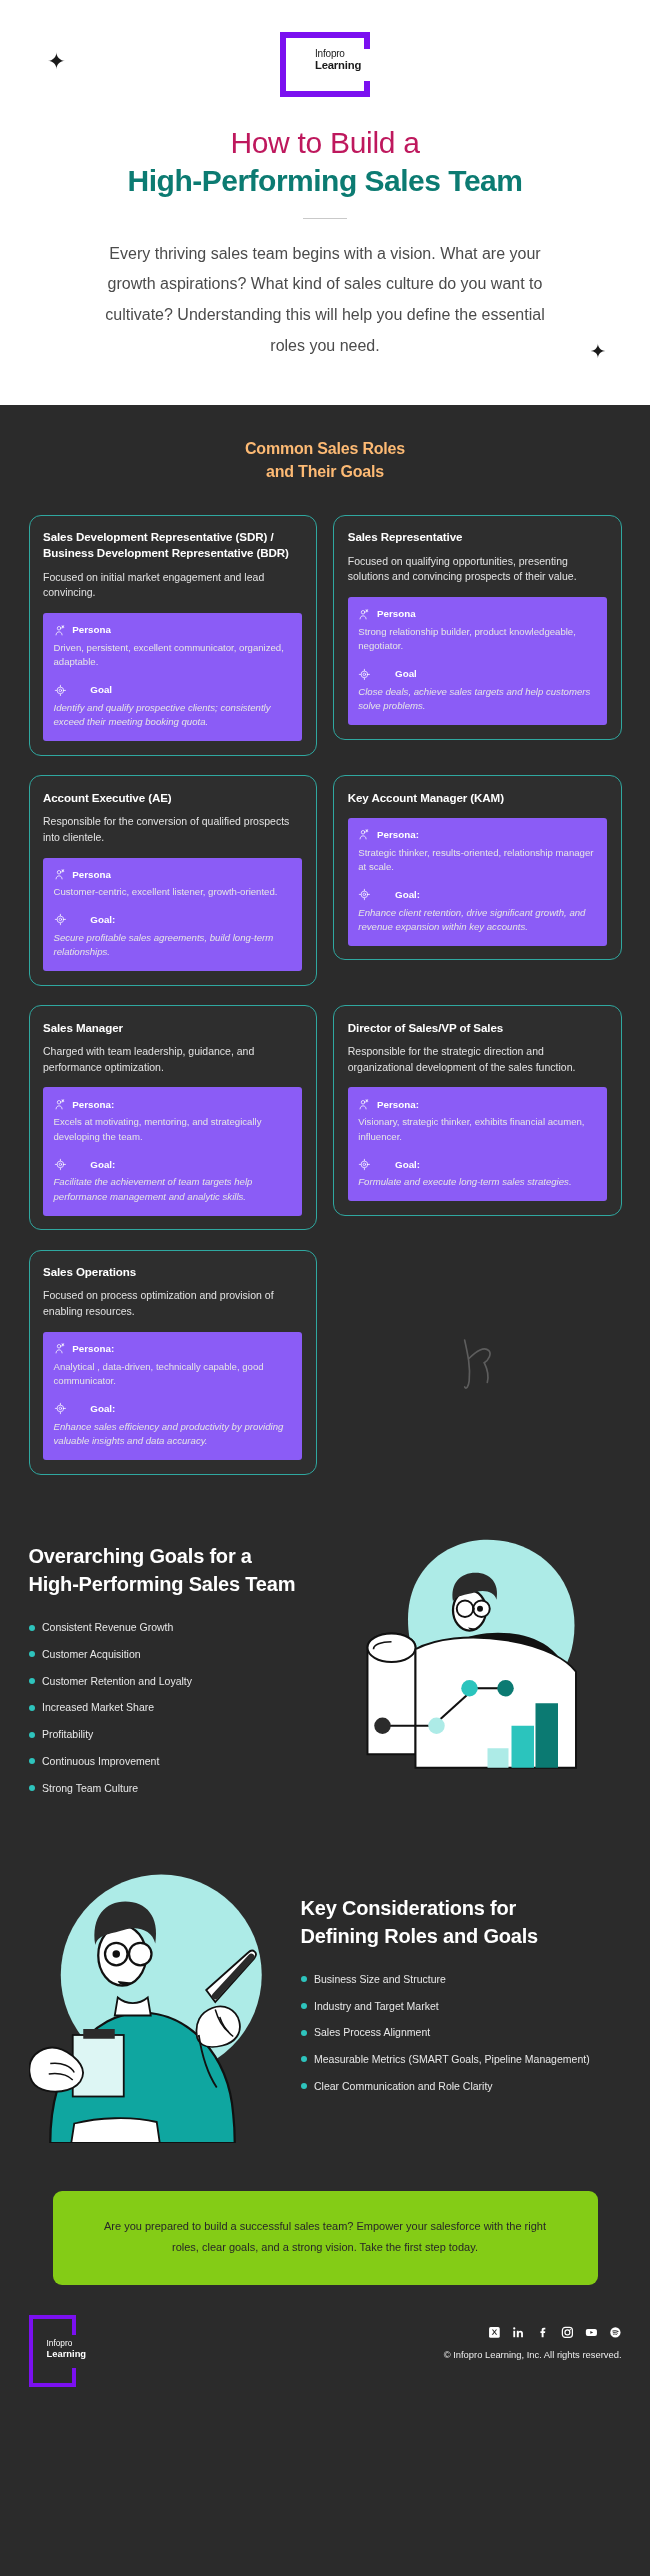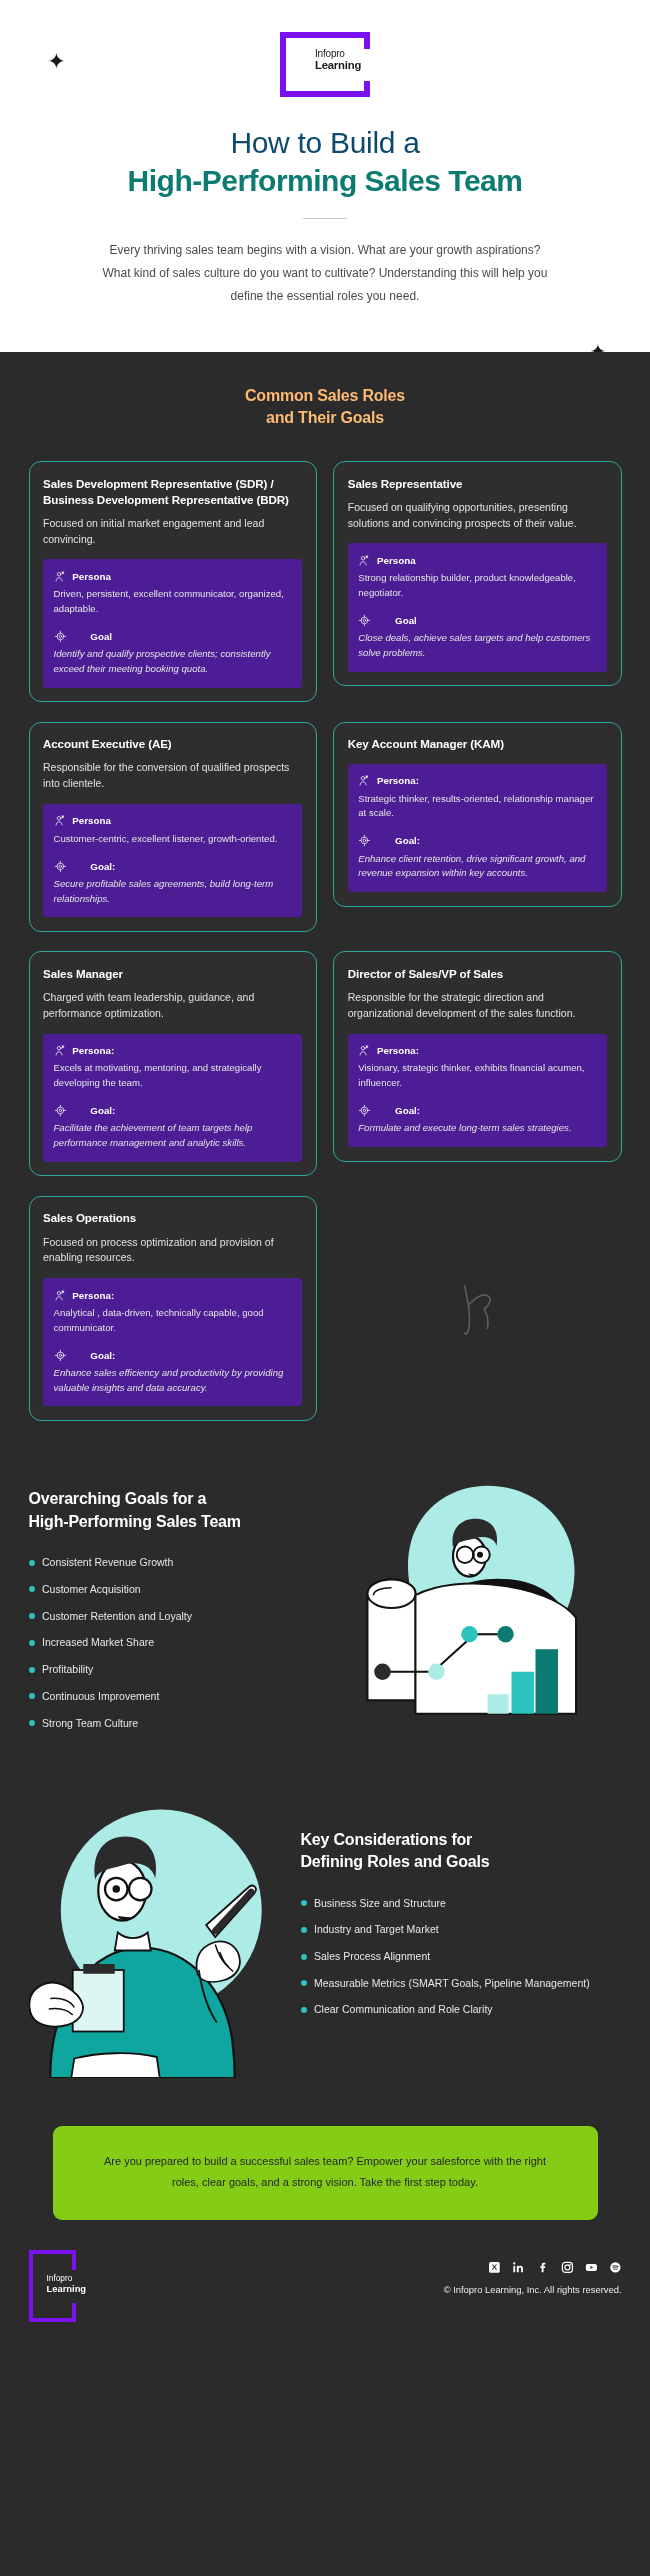--- a/index.html
+++ b/index.html
@@ -33,30 +33,30 @@
   }
   .logo-txt {
     position:absolute; left:35px; top:16.5px;
     line-height:1.08; color:#1a1a1a;
   }
   .logo-txt .l1 { font-size:10px; font-weight:400; letter-spacing:-0.2px; }
   .logo-txt .l2 { font-size:11.3px; font-weight:700; letter-spacing:-0.2px; }
 
   .hero-title {
     text-align:center; margin-top:28.5px;
-    font-size:30px; font-weight:400; color:#0c4a6e; letter-spacing:-0.3px;
+    font-size:30px; font-weight:400; color:#be185d; letter-spacing:-0.3px;
   }
   .hero-title-2 {
     text-align:center; margin-top:4.5px;
     font-size:30px; font-weight:700; color:#0c7b72; letter-spacing:-0.5px;
   }
   .hero-rule { width:44px; height:1.5px; background:#c9c9c9; margin:19.5px auto 0 auto; }
   .hero-sub {
     width:450px; margin:19.5px auto 0 auto; text-align:center;
-    font-size:12px; line-height:1.92; color:#4b4b4b;
+    font-size:16px; line-height:1.92; color:#4b4b4b;
   }
 
   
   .dark { background:#2b2b2b; padding:33px 0 0 0; }
   .section-head {
     text-align:center; color:#fdba74; font-weight:700;
     font-size:16px; line-height:1.42; letter-spacing:-0.2px;
   }
 
   
@@ -70,21 +70,21 @@
     background:#2e2e2e; padding:13.5px 13.5px 13.5px 13.5px;
   }
   .card-title {
     color:#ffffff; font-weight:700; font-size:11.6px; line-height:1.38;
     letter-spacing:-0.1px;
   }
   .card-desc {
     color:#e2e2e2; font-size:10.5px; line-height:1.5; margin-top:8.3px;
   }
   .panel {
-    background:#4c1d95; border-radius:3px;
+    background:#8b5cf6; border-radius:3px;
     margin-top:12px; padding:10.5px 10.5px 11.3px 10.5px;
   }
   .panel-row { display:flex; align-items:center; gap:6px; }
   .panel-row.gap2 { margin-top:13.5px;gap:24px; }
   .panel-label { color:#ffffff; font-weight:700; font-size:9.8px; }
   .panel-text { color:#e6e6e6; font-size:9.6px; line-height:1.52; margin-top:4.5px; }
   .panel-text.ital { font-style:italic; }
   .ico { width:12.8px; height:12.8px; flex:0 0 12.8px; display:block; }
   .ico svg { display:block; width:12.8px; height:12.8px; }
 
@@ -98,21 +98,21 @@
     color:#5d5d5d;
   }
 
   
   .goals-wrap {
     width:593px; margin:51px auto 0 auto;
     display:flex; align-items:flex-start; gap:7.5px;
   }
   .goals-left { width:300px; padding-top:16.5px; }
   .blk-title {
-    color:#ffffff; font-weight:700; font-size:16px; line-height:1.4; letter-spacing:-0.2px;
+    color:#ffffff; font-weight:700; font-size:20px; line-height:1.4; letter-spacing:-0.2px;
   }
   ul.dots { list-style:none; margin-top:16.5px; }
   ul.dots li {
     display:flex; align-items:flex-start; gap:7.5px;
     color:#e8e8e8; font-size:10.5px; line-height:1.48; padding:5.6px 0;
   }
   ul.dots li .bullet {
     width:6px; height:6px; border-radius:50%; background:#2ec4bd;
     flex:0 0 6px; margin-top:4.5px;
   }

